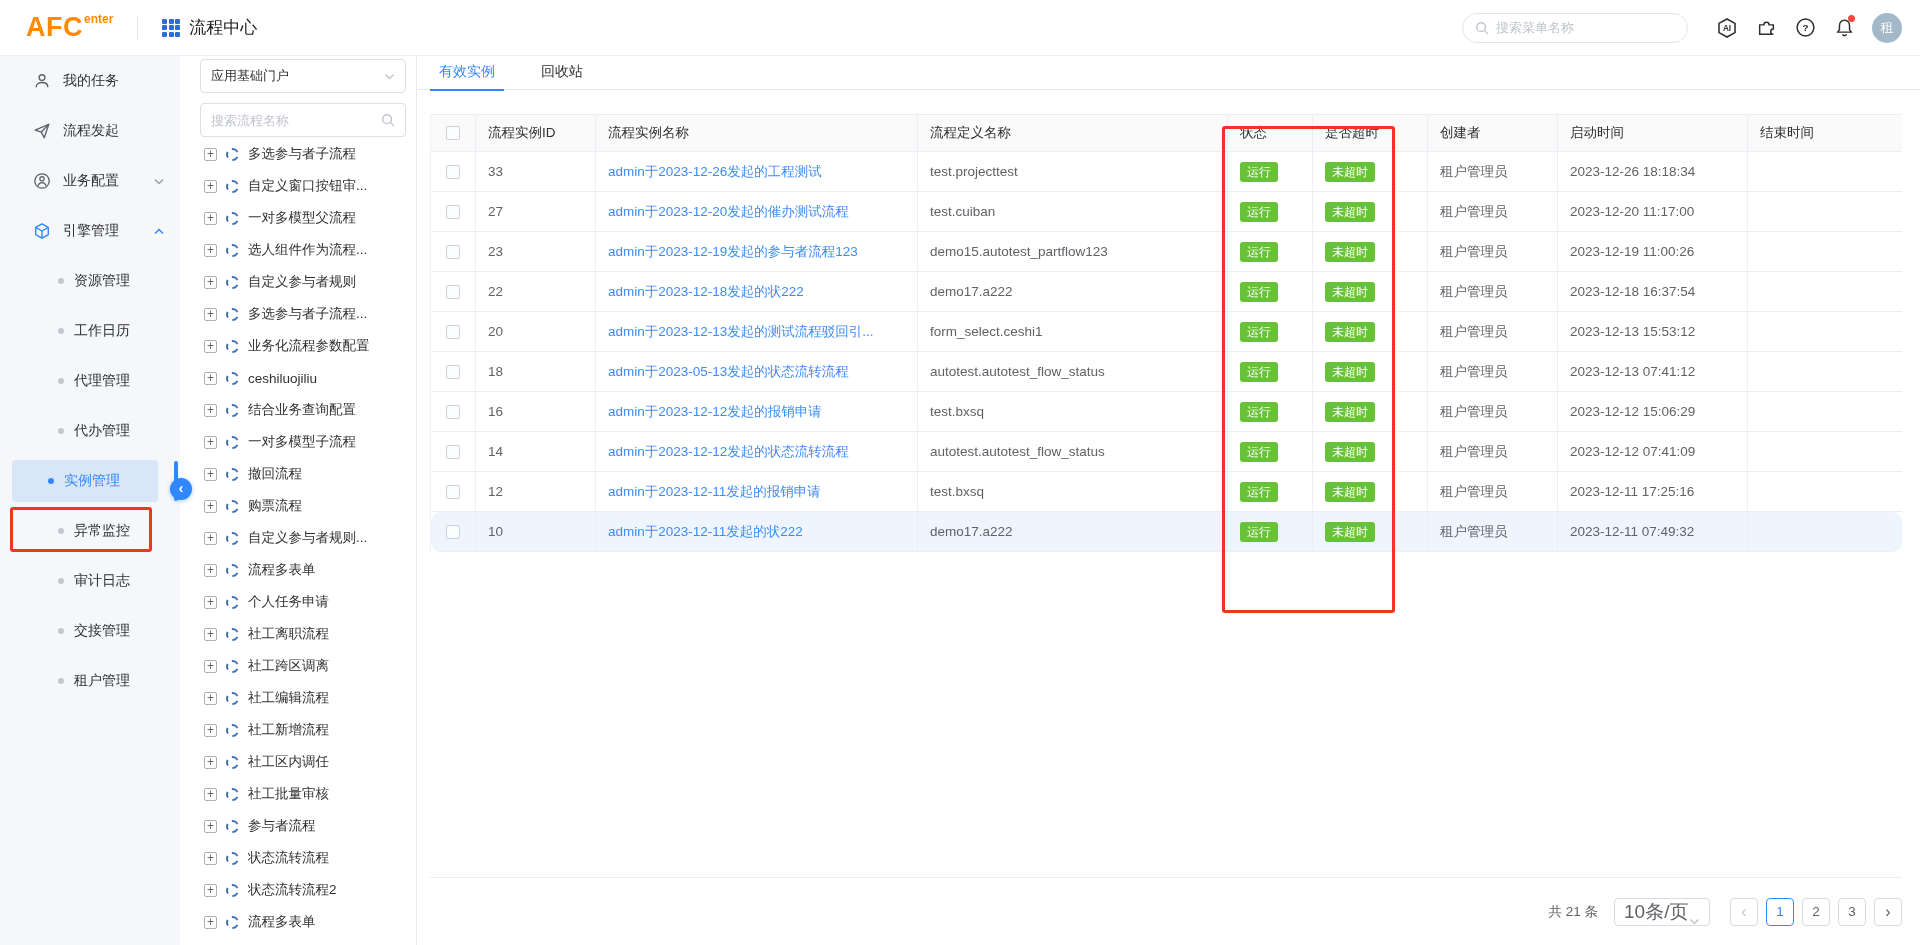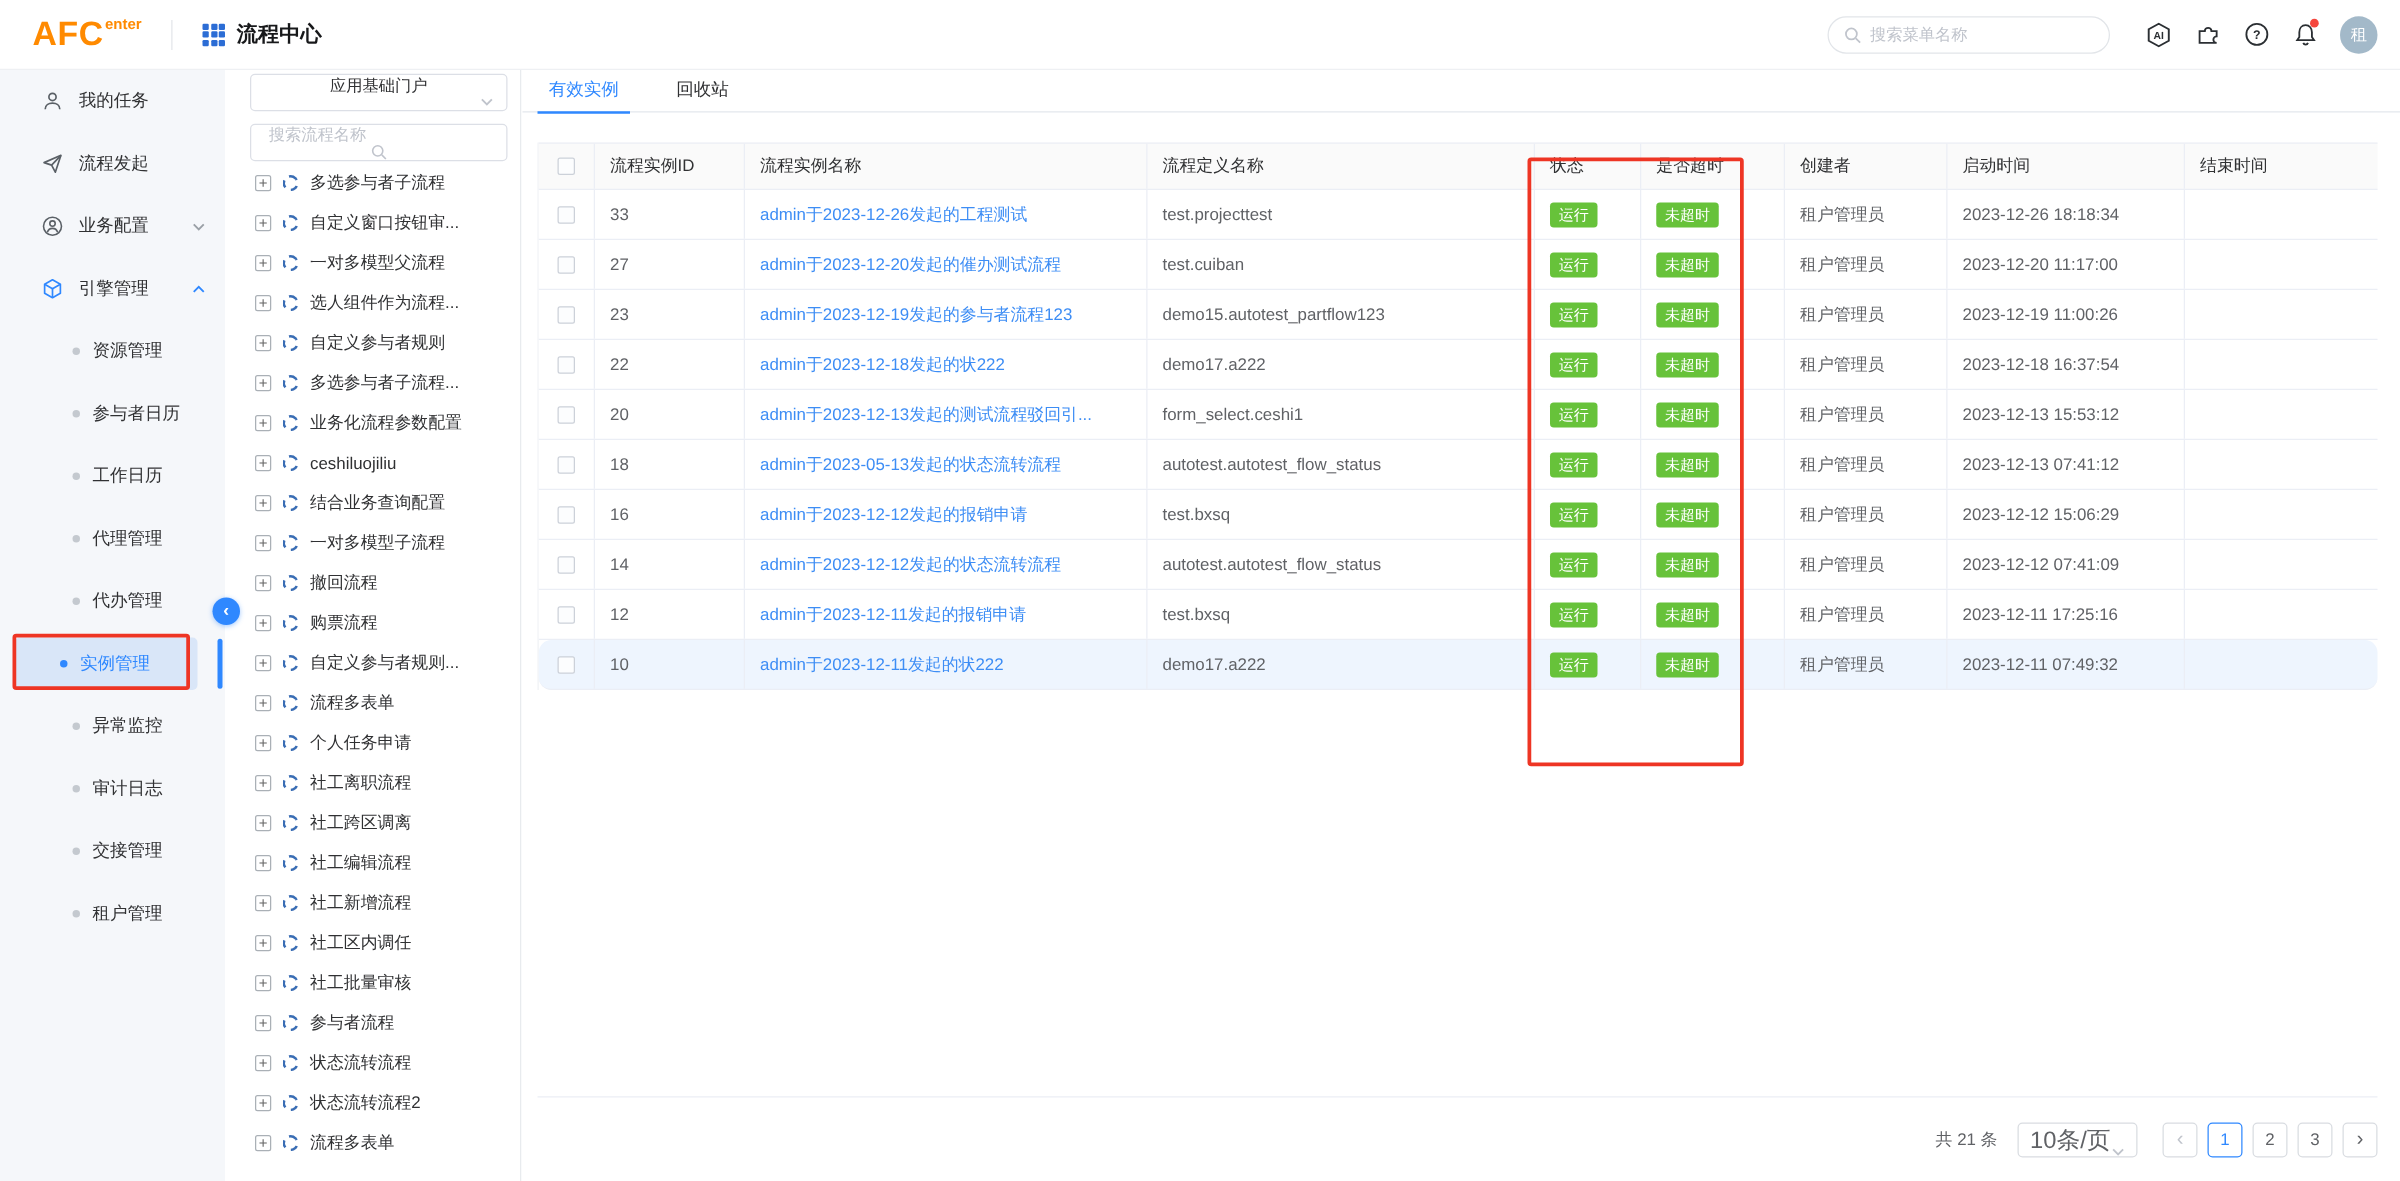--- a/index.html
+++ b/index.html
@@ -9,21 +9,21 @@
 
   
   .top-header { position:absolute; top:0; left:0; right:0; height:56px; background:#fff;
     border-bottom:1px solid #eef0f3; display:flex; align-items:center; z-index:30; }
   .logo { margin-left:26px; display:flex; align-items:flex-start; cursor:pointer; }
   .logo-main { font-size:27px; font-weight:bold; color:#ff8a00; letter-spacing:0.5px; }
   .logo-sub { font-size:12px; font-weight:bold; color:#ff8a00; margin-left:1px; }
   .hdr-divider { width:1px; height:24px; background:#e3e6ea; margin:0 24px; }
   .grid-icon { display:grid; grid-template-columns:repeat(3,5px); grid-gap:1.5px; margin-right:9px; }
   .grid-icon span { width:5px; height:5px; background:#2c6dd5; border-radius:1px; }
-  .app-title { font-size:17px; font-weight:bold; color:#17181a; }
+  .app-title { font-size:17px; font-weight:normal; color:#17181a; }
   .hdr-spacer { flex:1; }
   .hdr-search { width:226px; height:30px; border:1px solid #e2e5e9; border-radius:16px;
     display:flex; align-items:center; padding:0 12px; gap:7px; margin-right:28px; background:#fff; }
   .hdr-search input { border:none; outline:none; flex:1; font:inherit; font-size:13px; color:#333; min-width:0; }
   input::placeholder { color:#c0c4cc; }
   .hdr-icons { display:flex; align-items:center; gap:17px; margin-right:18px; }
   .hicon { position:relative; width:22px; height:22px; display:flex; align-items:center; justify-content:center; cursor:pointer; }
   .ntf-dot { position:absolute; top:-2px; right:0; width:7px; height:7px; border-radius:50%; background:#f5463d; }
   .avatar { width:30px; height:30px; border-radius:50%; background:#a3b9c9; color:#fff; font-size:13px;
     display:flex; align-items:center; justify-content:center; cursor:pointer; }
@@ -41,21 +41,21 @@
   .side-sub.active .hl { position:absolute; left:12px; right:22px; top:4px; bottom:4px; background:#d9e6f8; border-radius:4px; z-index:1; }
   .side-sub.active .bar { position:absolute; right:2px; top:5px; bottom:5px; width:4px; border-radius:2px; background:#2f88ff; z-index:2; }
   .collapse-btn { position:absolute; left:170px; top:422px; width:22px; height:22px; border-radius:50%;
     background:#2f88ff; color:#fff; font-size:14px; font-weight:bold; line-height:20px; text-align:center;
     z-index:40; cursor:pointer; box-shadow:0 1px 4px rgba(47,136,255,.45); }
 
   
   .tree-panel { position:absolute; top:56px; left:180px; width:237px; bottom:0; background:#fff;
     border-right:1px solid #e8ebee; z-index:5; overflow:hidden; }
   .tree-select, .tree-search { height:30px; border:1px solid #dcdfe6; border-radius:4px;
-    display:flex; align-items:center; padding:0 10px; font-size:13px;flex-direction:column; }
+    display:flex; align-items:center; padding:16px 10px; font-size:13px; }
   .tree-select { margin:3px 10px 0 20px; color:#303133; cursor:pointer; }
   .tree-select .sel-chev { margin-left:auto; }
   .tree-search { margin:10px 10px 0 20px; }
   .tree-search input { border:none; outline:none; flex:1; font:inherit; font-size:13px; min-width:0; }
   .tree-list { margin-top:1px; }
   .tree-item { height:32px; display:flex; align-items:center; padding-left:24px; gap:9px; cursor:pointer;
     font-size:13.5px; color:#303133; white-space:nowrap; }
   .plus-box { width:13px; height:13px; border:1px solid #aab0b6; border-radius:2px; color:#666;
     font-size:12px; line-height:11px; text-align:center; flex:0 0 auto; background:#fff; }
   .proc-ico { width:13px; height:13px; border:2px dashed #3a6db4; border-radius:50%; flex:0 0 auto; }
@@ -210,26 +210,20 @@
 
     <nav>
 
         <div class="side-sub">
           <span class="hl"></span>
           <span class="dot"></span>
           <span class="lbl">资源管理</span>
           <span class="bar"></span>
         </div>
 
-        <div class="side-sub">
-          <span class="hl"></span>
-          <span class="dot"></span>
-          <span class="lbl">参与者日历</span>
-          <span class="bar"></span>
-        </div>
 
         <div class="side-sub">
           <span class="hl"></span>
           <span class="dot"></span>
           <span class="lbl">工作日历</span>
           <span class="bar"></span>
         </div>
 
         <div class="side-sub">
           <span class="hl"></span>

